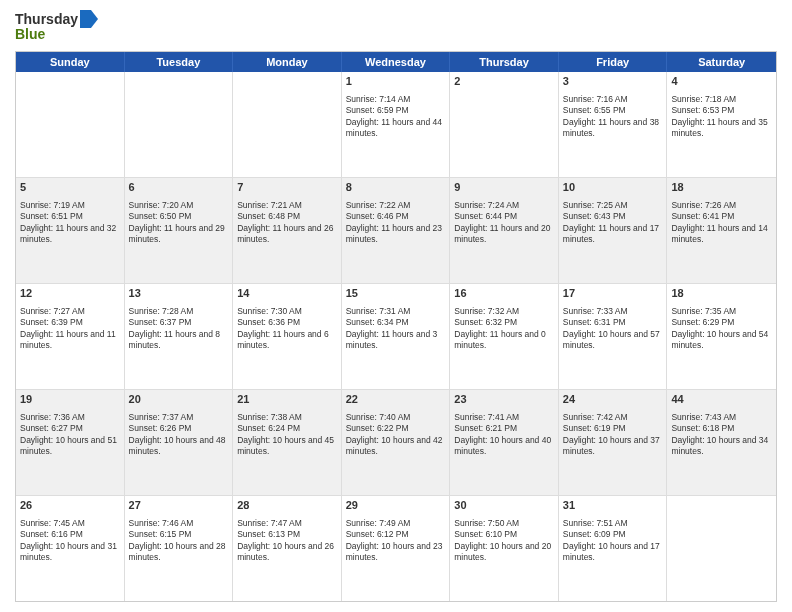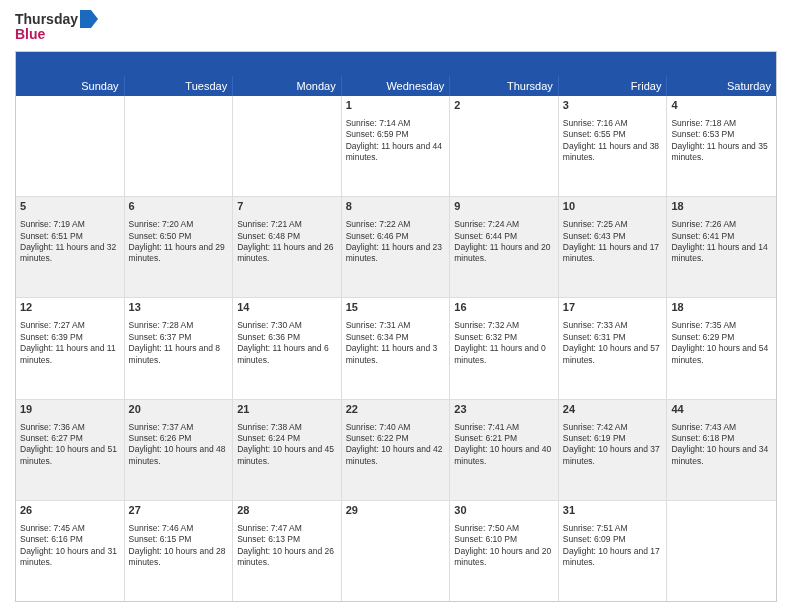--- a/index.html
+++ b/index.html
@@ -48,26 +48,25 @@
       flex-direction: column;
       border: 1px solid #ccc;
     }
     .cal-header {
       display: grid;
       grid-template-columns: repeat(7, 1fr);
       background: #2255aa;
     }
     .cal-header-cell {
       color: #fff;
-      font-weight: normal;
+      font-weight: bold;
       font-size: 11px;
       padding: 4px 5px;
       border-right: 1px solid #3366bb;
-      text-align: right;
-      margin-top: 24px;
+      text-align: center;
     }
     .cal-header-cell:last-child { border-right: none; }
     .cal-body {
       flex: 1;
       display: flex;
       flex-direction: column;
     }
     .cal-row {
       display: grid;
       grid-template-columns: repeat(7, 1fr);
@@ -105,21 +104,21 @@
 
 <div class="page">
   <div class="header">
     <div class="logo">
       <div style="display:flex;align-items:center;gap:2px;">
         <span style="font-size:14px;font-weight:bold;color:#333;">Thursday</span>
         <svg width="18" height="18" viewBox="0 0 18 18">
           <polygon points="0,0 11,0 18,9 11,18 0,18" fill="#1a6abf"></polygon>
         </svg>
       </div>
-      <span style="font-size:14px;font-weight:bold;color:#be185d;margin-top:-2px;">Blue</span>
+      <span style="font-size:14px;font-weight:bold;color:#4d7c0f;margin-top:-2px;">Blue</span>
     </div>
     <div class="title-block">
       <div class="month-title"></div>
       <div class="location"></div>
     </div>
   </div>
 
   <div class="calendar">
     <div class="cal-header">
       <div class="cal-header-cell">Sunday</div>
@@ -249,20 +248,21 @@
           <div class="cal-cell">
             <span class="day-num">27</span>
             <div class="cell-text">Sunrise: 7:46 AM<br>Sunset: 6:15 PM<br>Daylight: 10 hours and 28 minutes.</div>
           </div>
           <div class="cal-cell">
             <span class="day-num">28</span>
             <div class="cell-text">Sunrise: 7:47 AM<br>Sunset: 6:13 PM<br>Daylight: 10 hours and 26 minutes.</div>
           </div>
           <div class="cal-cell">
             <span class="day-num">29</span>
+            <div class="cell-text">Sunrise: 7:49 AM<br>Sunset: 6:12 PM<br>Daylight: 10 hours and 23 minutes.</div>
           </div>
           <div class="cal-cell">
             <span class="day-num">30</span>
             <div class="cell-text">Sunrise: 7:50 AM<br>Sunset: 6:10 PM<br>Daylight: 10 hours and 20 minutes.</div>
           </div>
           <div class="cal-cell">
             <span class="day-num">31</span>
             <div class="cell-text">Sunrise: 7:51 AM<br>Sunset: 6:09 PM<br>Daylight: 10 hours and 17 minutes.</div>
           </div>
           <div class="cal-cell"></div>

